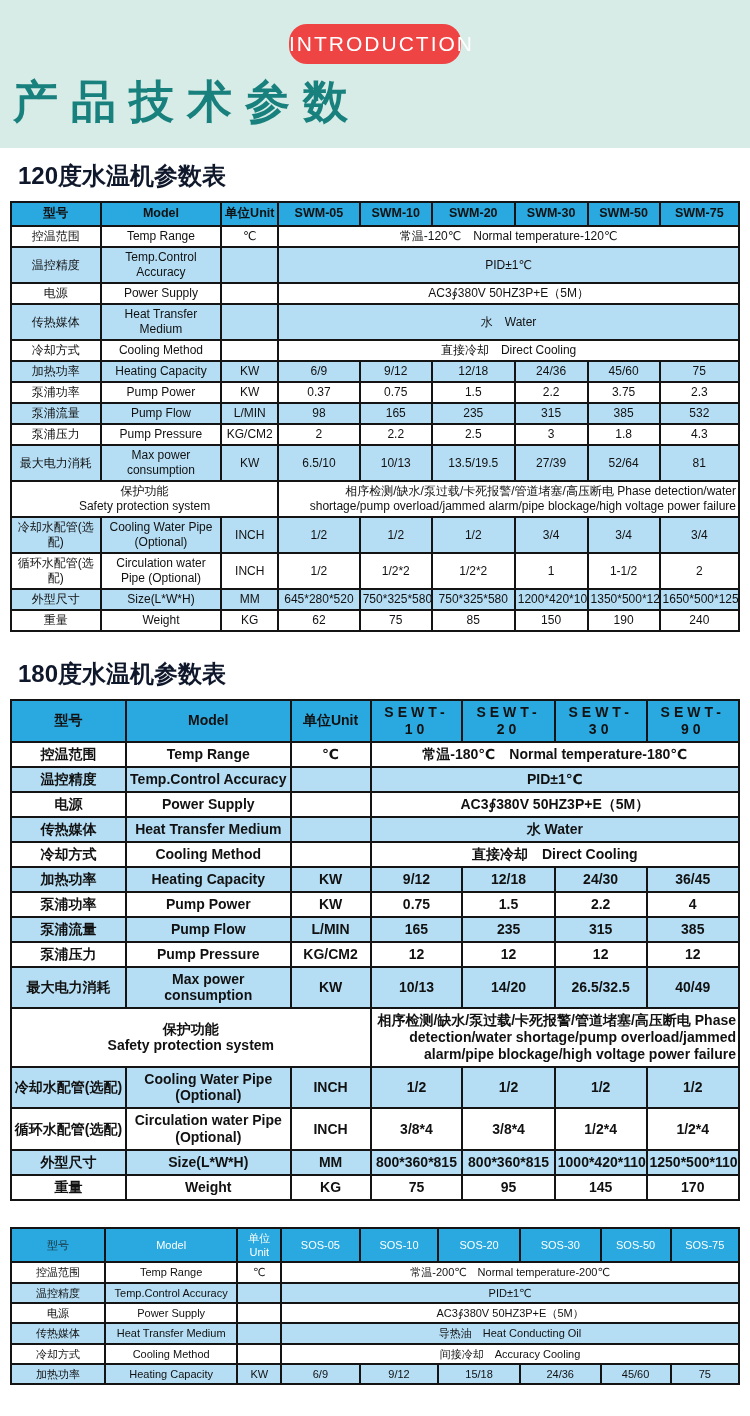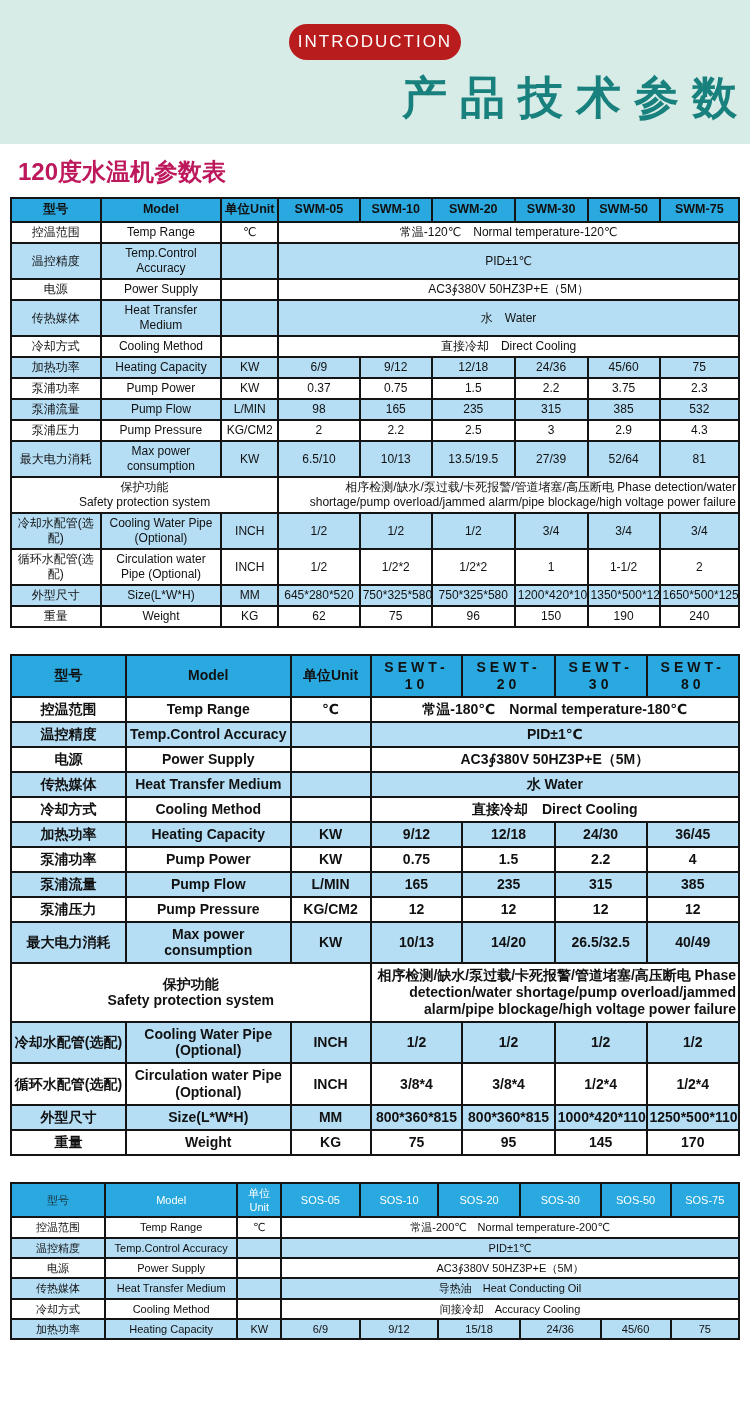--- a/index.html
+++ b/index.html
@@ -3,31 +3,31 @@
 <meta charset="utf-8">
 <style>
   * { box-sizing: border-box; }
   html, body { margin:0; padding:0; }
   body {
     width:750px; min-height:1416px; background:#ffffff;
     font-family:"Liberation Sans","DejaVu Sans",sans-serif; color:#111;
   }
   .band { background:#d7ebe7; padding:24px 0 16px; }
   .pill {
-    width:172px; margin:0 auto 8px; background:#b91c1c; color:#fff;
+    width:172px; margin:0 auto 8px; background:#ef4444; color:#fff;
     text-align:center; border-radius:18px; padding:8px 0;
-    font-size:17px; letter-spacing:2px;
+    font-size:21px; letter-spacing:2px;
   }
   .main-title {
-    margin:4px 0 0; text-align:right; color:#18817d;
+    margin:4px 0 0; text-align:left; color:#18817d;
     font-size:45px; font-weight:bold; letter-spacing:13px; text-indent:13px;
   }
   .section { margin-top:26px; }
   .section:first-of-type { margin-top:12px; }
-  .section-title { color:#be185d; font-size:24px; font-weight:bold; margin:0 0 9px 18px; }
+  .section-title { color:#0f172a; font-size:24px; font-weight:bold; margin:0 0 9px 18px; }
   table { border-collapse:collapse; width:730px; margin:0 auto 0 10px; table-layout:fixed; }
   th, td { border:2px solid #141414; text-align:center; vertical-align:middle; overflow:hidden; }
   thead th { background:#29a9df; font-weight:bold;margin-top:28px; }
   tr.shade td { background:#b5def5; }
   td { background:#fff; }
   .safety-label { white-space:pre-line; }
   .safety-value { padding:2px 6px;text-align:right; }
   
   .t1 { font-size:12px; }
   .t1 th, .t1 td { padding:2px 2px; height:20px; line-height:1.25; }
@@ -144,21 +144,21 @@
             <td class="c-val">532</td>
           </tr>
           <tr>
             <td class="c-cn">泵浦压力</td>
             <td class="c-en">Pump Pressure</td>
             <td class="c-unit">KG/CM2</td>
             <td class="c-val">2</td>
             <td class="c-val">2.2</td>
             <td class="c-val">2.5</td>
             <td class="c-val">3</td>
-            <td class="c-val">2.9</td>
+            <td class="c-val">1.8</td>
             <td class="c-val">4.3</td>
           </tr>
           <tr class="shade">
             <td class="c-cn">最大电力消耗</td>
             <td class="c-en">Max power consumption</td>
             <td class="c-unit">KW</td>
             <td class="c-val">6.5/10</td>
             <td class="c-val">10/13</td>
             <td class="c-val">13.5/19.5</td>
             <td class="c-val">27/39</td>
@@ -202,48 +202,49 @@
             <td class="c-val">1200*420*1000</td>
             <td class="c-val">1350*500*1200</td>
             <td class="c-val">1650*500*1250</td>
           </tr>
           <tr>
             <td class="c-cn">重量</td>
             <td class="c-en">Weight</td>
             <td class="c-unit">KG</td>
             <td class="c-val">62</td>
             <td class="c-val">75</td>
-            <td class="c-val">96</td>
+            <td class="c-val">85</td>
             <td class="c-val">150</td>
             <td class="c-val">190</td>
             <td class="c-val">240</td>
           </tr>
         </tbody>
       </table>
     </div>
     <div class="section">
+      <div class="section-title">180度水温机参数表</div>
       <table class="t2">
         <colgroup>
           <col style="width: 15.8%;">
           <col style="width: 22.6%;">
           <col style="width: 11%;">
           <col style="width: 12.6%;">
           <col style="width: 12.7%;">
           <col style="width: 12.6%;">
           <col style="width: 12.7%;">
         </colgroup>
         <thead>
           <tr>
             <th class="label-h">型号</th>
             <th class="label-h">Model</th>
             <th class="label-h">单位Unit</th>
             <th class="model">SEWT-10</th>
             <th class="model">SEWT-20</th>
             <th class="model">SEWT-30</th>
-            <th class="model">SEWT-80</th>
+            <th class="model">SEWT-90</th>
           </tr>
         </thead>
         <tbody>
           <tr>
             <td class="c-cn">控温范围</td>
             <td class="c-en">Temp Range</td>
             <td class="c-unit">℃</td>
             <td class="c-span" colspan="4">常温-180℃　Normal temperature-180℃</td>
           </tr>
           <tr class="shade">

